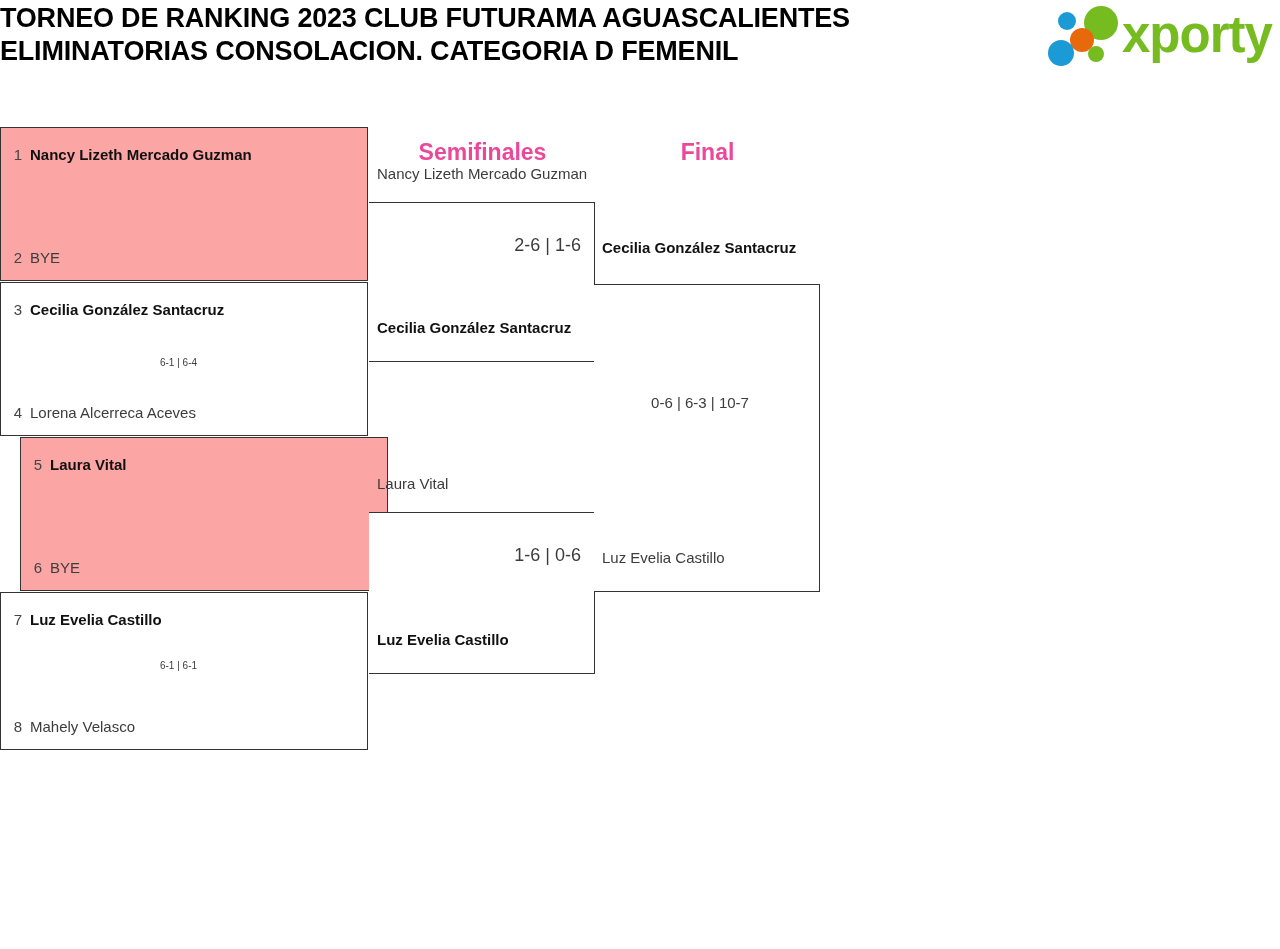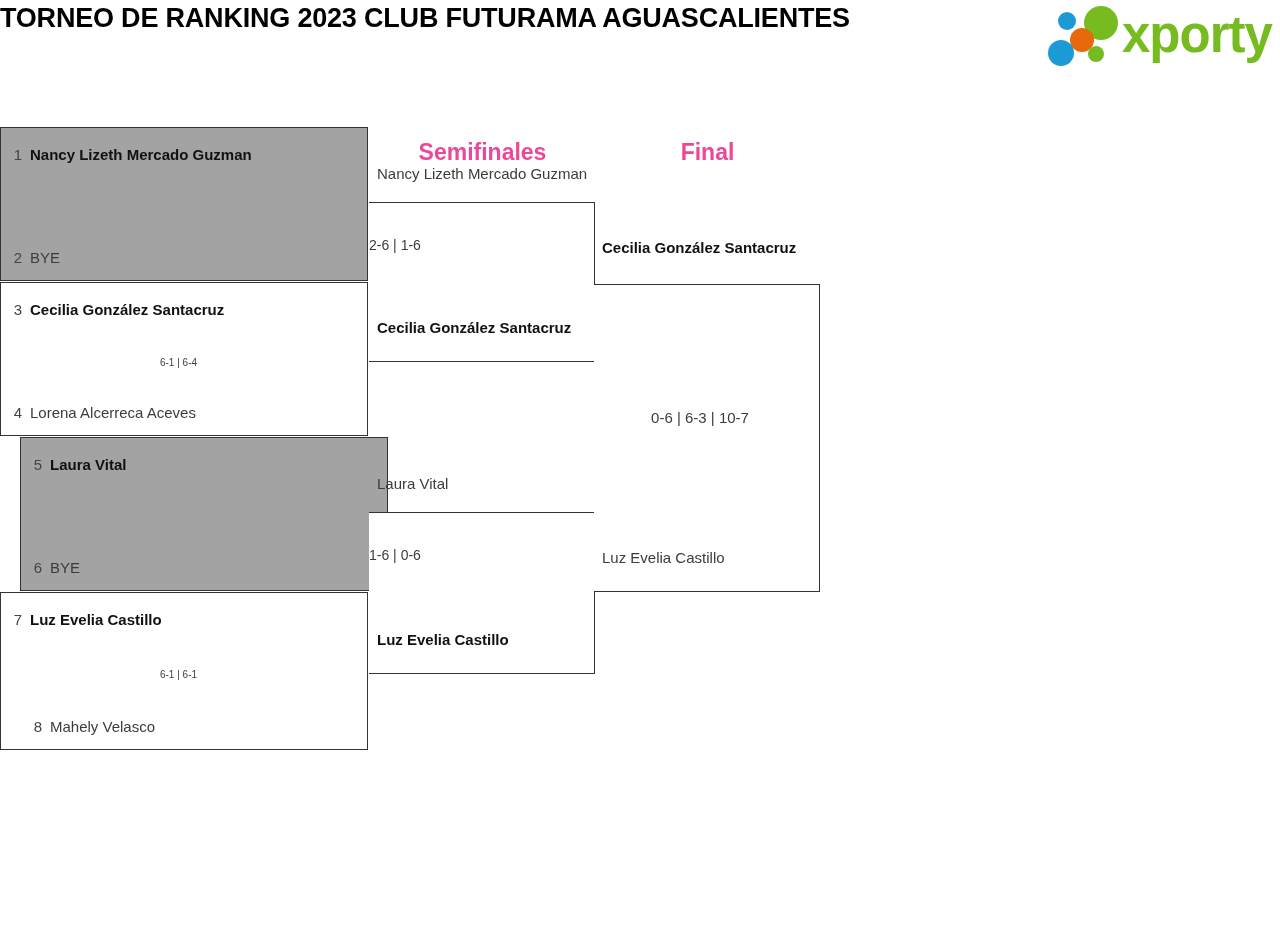--- a/index.html
+++ b/index.html
@@ -90,38 +90,38 @@
   
   .qf-block {
     position: absolute;
     left: 0px;
     width: 368px;
     height: 154px;
     border: 1px solid #333333;
     box-sizing: border-box;
     background: #ffffff;
   }
-  .qf-block.shaded { background: #a3a3a3; }
+  .qf-block.shaded { background: #fca5a5; }
   .qf-block.b1 { top: 0px; }
   .qf-block.b2 { top: 155px; padding-left: 38px; }
   .qf-block.b3 { top: 310px; margin-left: 20px; }
   .qf-block.b4 { top: 465px; height: 158px; }
 
   .qf-player {
     position: absolute;
     left: 7px;
     right: 8px;
     font-size: 15px;
     line-height: 18px;
     color: #1a1a1a;
     white-space: nowrap;
   }
   .qf-player.top    { top: 18px; }
   .qf-player.bottom { top: 121px; }
-  .qf-block.b4 .qf-player.bottom { top: 125px; margin-left: 20px; }
+  .qf-block.b4 .qf-player.bottom { top: 125px; }
 
   .qf-seed {
     display: inline-block;
     min-width: 14px;
     text-align: right;
     margin-right: 8px;
     font-size: 15px;
     font-weight: 400;
     color: #444444;
   }
@@ -132,21 +132,21 @@
     position: absolute;
     left: 0px;
     right: 11px;
     top: 227px;
     text-align: center;
     font-size: 10px;
     line-height: 18px;
     color: #3c3c3c;
   }
   .qf-block.b2 .qf-score { top: 71px; }
-  .qf-block.b4 .qf-score { top: 73px; }
+  .qf-block.b4 .qf-score { top: 64px; }
 
   
   .sf-box {
     position: absolute;
     left: 369px;
     width: 226px;
     border: 1px solid #333333;
     border-left: none;
     box-sizing: border-box;
     background: #ffffff;
@@ -164,22 +164,22 @@
   }
   .sf-label.upper { top: -38px; font-weight: 400; }
   .sf-label.lower { top: 116px; font-weight: 700; color: #111111; }
   .sf-box.s2 .sf-label.lower { top: 118px; }
 
   .sf-score {
     position: absolute;
     left: 0px;
     right: 13px;
     top: 33px;
-    text-align: left;
-    font-size: 14px;
+    text-align: right;
+    font-size: 18px;
     line-height: 18px;
     color: #3c3c3c;
   }
 
   
   #final-box {
     position: absolute;
     left: 594px;
     top: 157px;
     width: 226px;
@@ -200,28 +200,28 @@
   .f-label.lower { top: 264px; font-weight: 400; color: #3c3c3c; }
   #final-score {
     position: absolute;
     left: 0px;
     right: 13px;
     top: 109px;
     text-align: center;
     font-size: 15px;
     line-height: 18px;
     color: #3c3c3c;
-    margin-top: 15px;
   }
 </style>
 </head>
 <body>
 
 <div id="tournament-title">
   <span class="title-line">TORNEO DE RANKING 2023 CLUB FUTURAMA AGUASCALIENTES</span>
+  <span class="title-line">ELIMINATORIAS CONSOLACION. CATEGORIA D FEMENIL</span>
 </div>
 
 <div id="brand-logo">
   <div class="logo-dots">
     <span class="dot dot-blue-top"></span>
     <span class="dot dot-green-big"></span>
     <span class="dot dot-orange"></span>
     <span class="dot dot-blue-low"></span>
     <span class="dot dot-green-sm"></span>
   </div>

